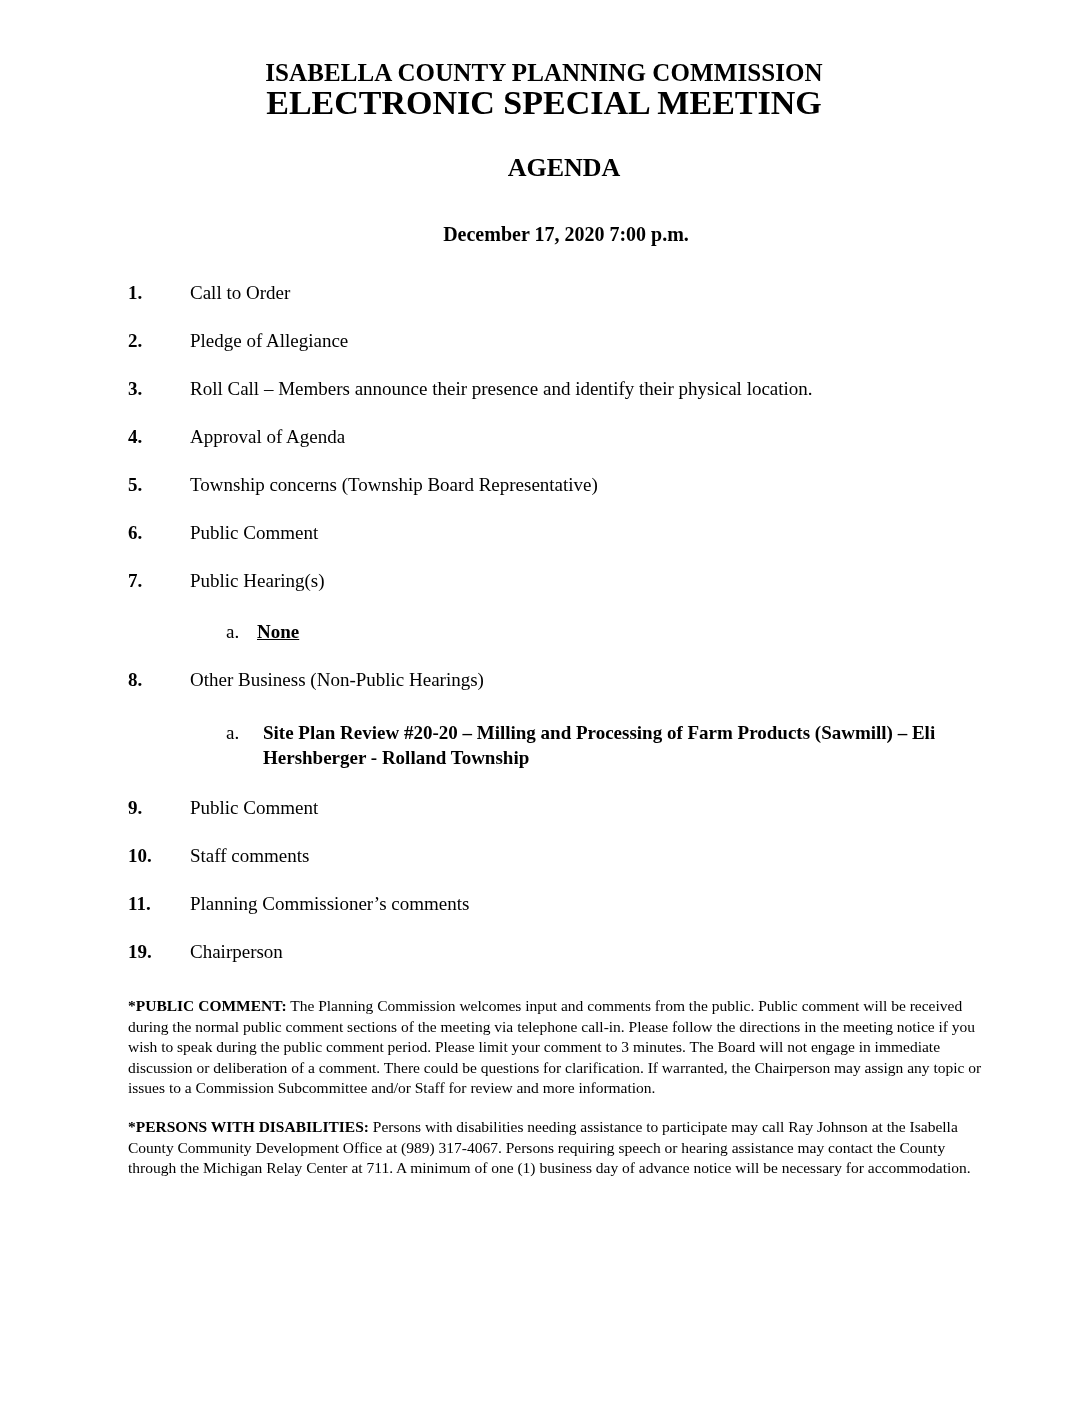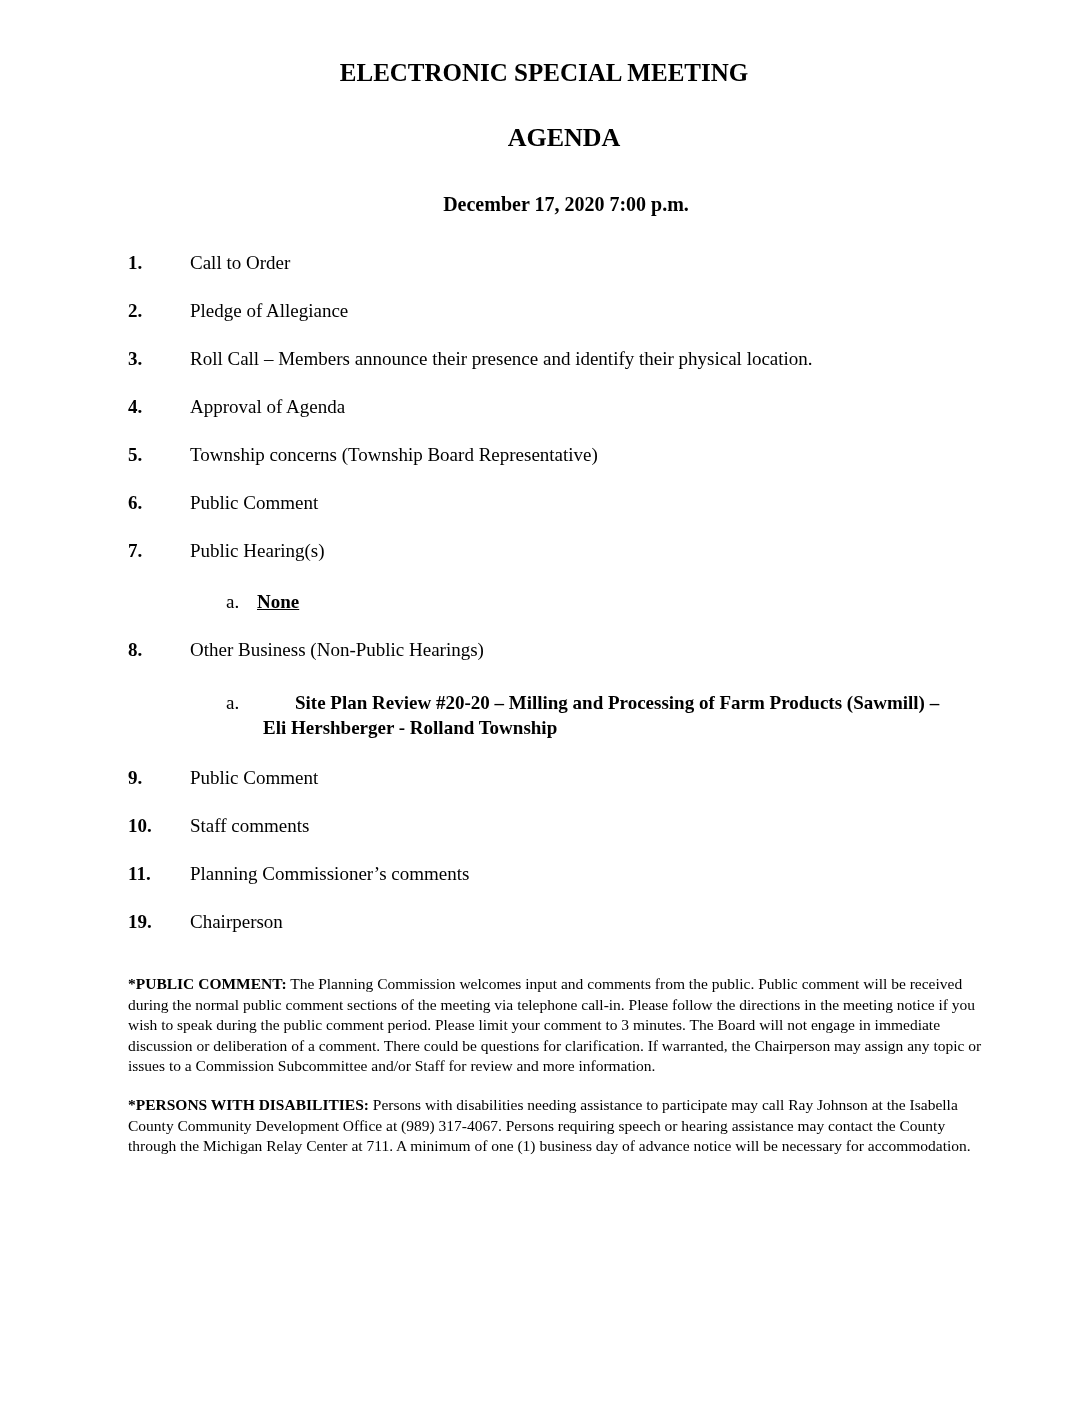--- a/index.html
+++ b/index.html
@@ -27,21 +27,21 @@
     text-align: center;
     padding-top: 58px;
   }
   .org-title {
     font-size: 25px;
     font-weight: bold;
     line-height: 30px;
     letter-spacing: 0.1px;
   }
   .org-title-line2 {
-    font-size: 25px;
+    font-size: 34px;
     font-weight: bold;
     line-height: 30px;
   }
   .agenda-word {
     font-size: 26px;
     font-weight: bold;
     margin-top: 35px;
     line-height: 30px;
     padding-left: 40px;
   }
@@ -107,26 +107,25 @@
   }
   .sub-item.plan-item .sub-letter {
     position: absolute;
     left: 226px;
     top: 0;
     font-weight: normal;
   }
   .sub-item.plan-item .sub-text {
     font-weight: bold;
     line-height: 25px;
-    margin-left: 32px;
   }
 
   
   .footnotes {
-    margin-top: 40px;
+    margin-top: 32px;
     padding-left: 128px;
     padding-right: 104px;
   }
   .footnote {
     font-size: 15.5px;
     line-height: 20.6px;
     margin-bottom: 18px;
     text-align: left;
   }
   .footnote .fn-label {
@@ -135,20 +134,21 @@
   .footnote .fn-body {
     font-weight: normal;
   }
 </style>
 </head>
 <body>
 
 <div class="page">
 
   <div class="header">
+    <div class="org-title">ISABELLA COUNTY PLANNING COMMISSION</div>
     <div class="org-title-line2">ELECTRONIC SPECIAL MEETING</div>
     <div class="agenda-word">AGENDA</div>
     <div class="meeting-datetime">December 17, 2020 7:00 p.m.</div>
   </div>
 
   <ol class="agenda-list">
 
     <li class="agenda-item">
       <span class="agenda-num">1.</span>
       <span class="agenda-text">Call to Order</span>

